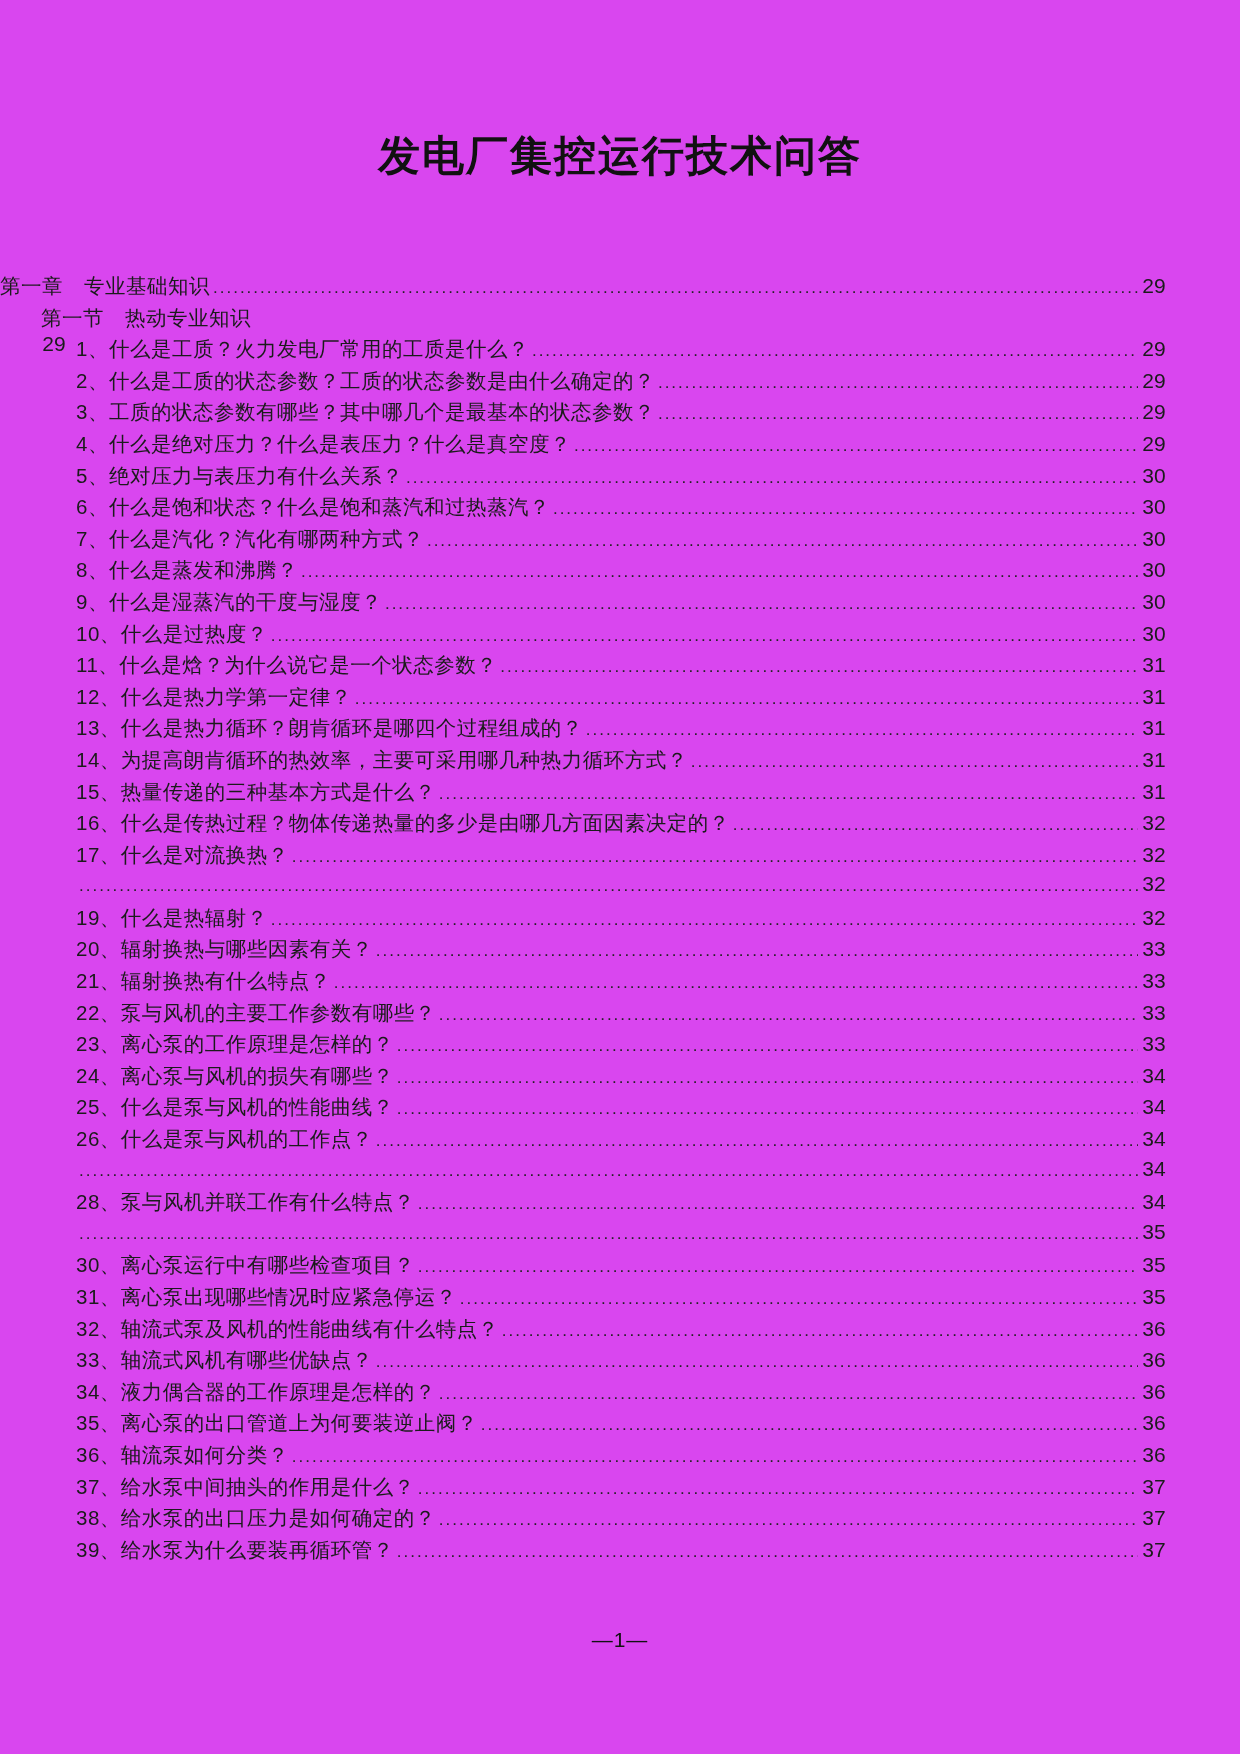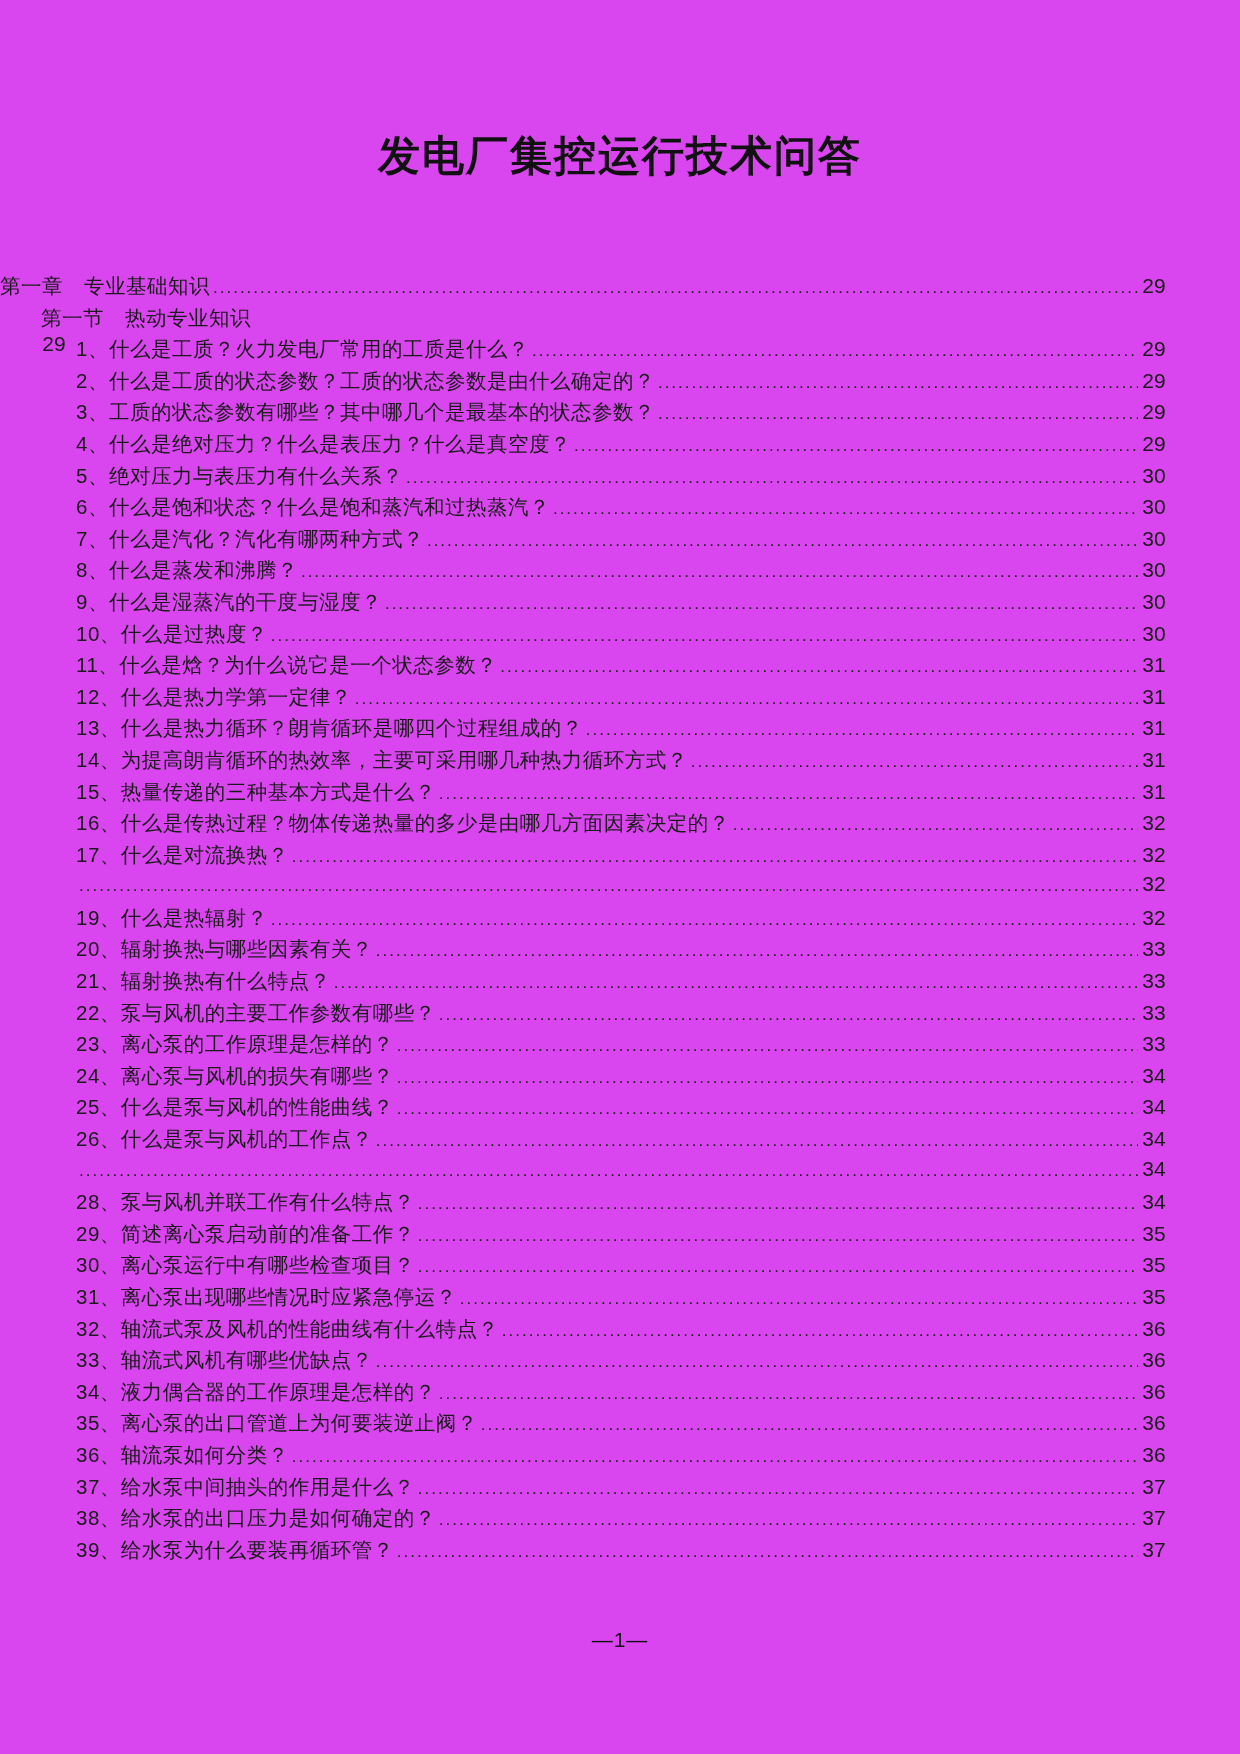--- a/index.html
+++ b/index.html
@@ -251,21 +251,20 @@
     <span class="toc-page">34</span>
   </div>
 
   <div class="toc-row lvl2">
     <span class="toc-label">28、泵与风机并联工作有什么特点？</span>
     <span class="leader"></span>
     <span class="toc-page">34</span>
   </div>
 
   <div class="toc-row lvl2">
-    <span class="toc-label">29、简述离心泵启动前的准备工作？</span>
     <span class="leader"></span>
     <span class="toc-page">35</span>
   </div>
 
   <div class="toc-row lvl2">
     <span class="toc-label">30、离心泵运行中有哪些检查项目？</span>
     <span class="leader"></span>
     <span class="toc-page">35</span>
   </div>
 

